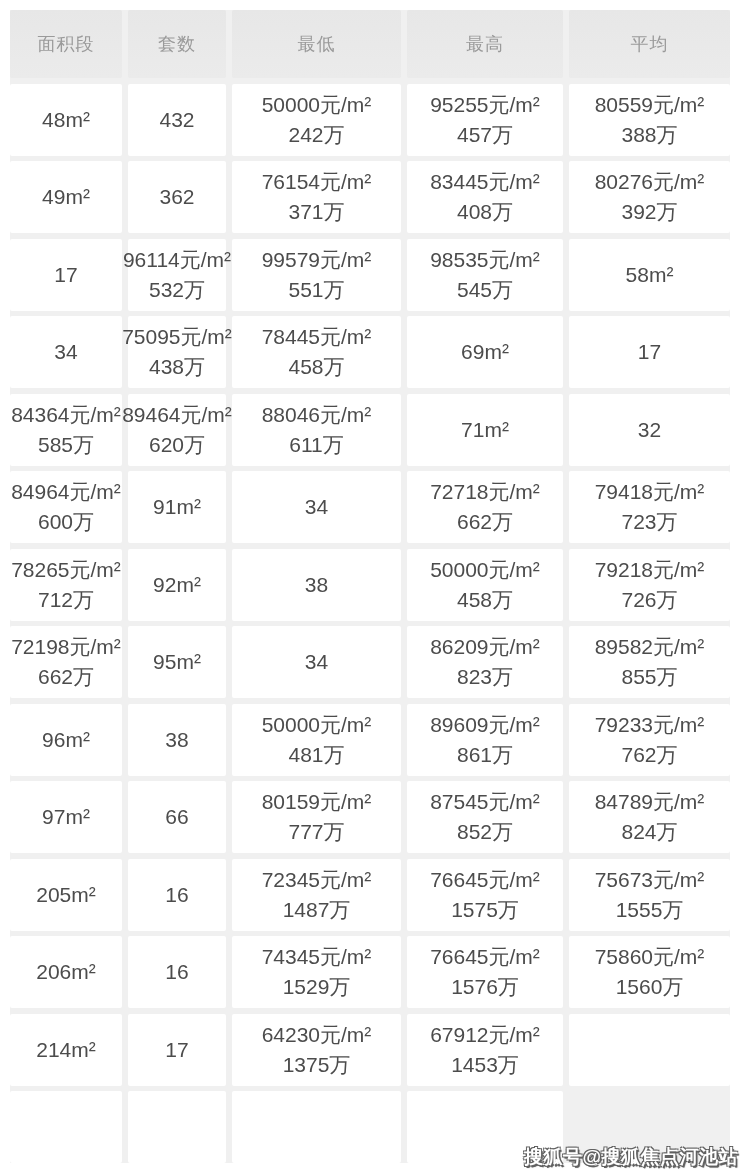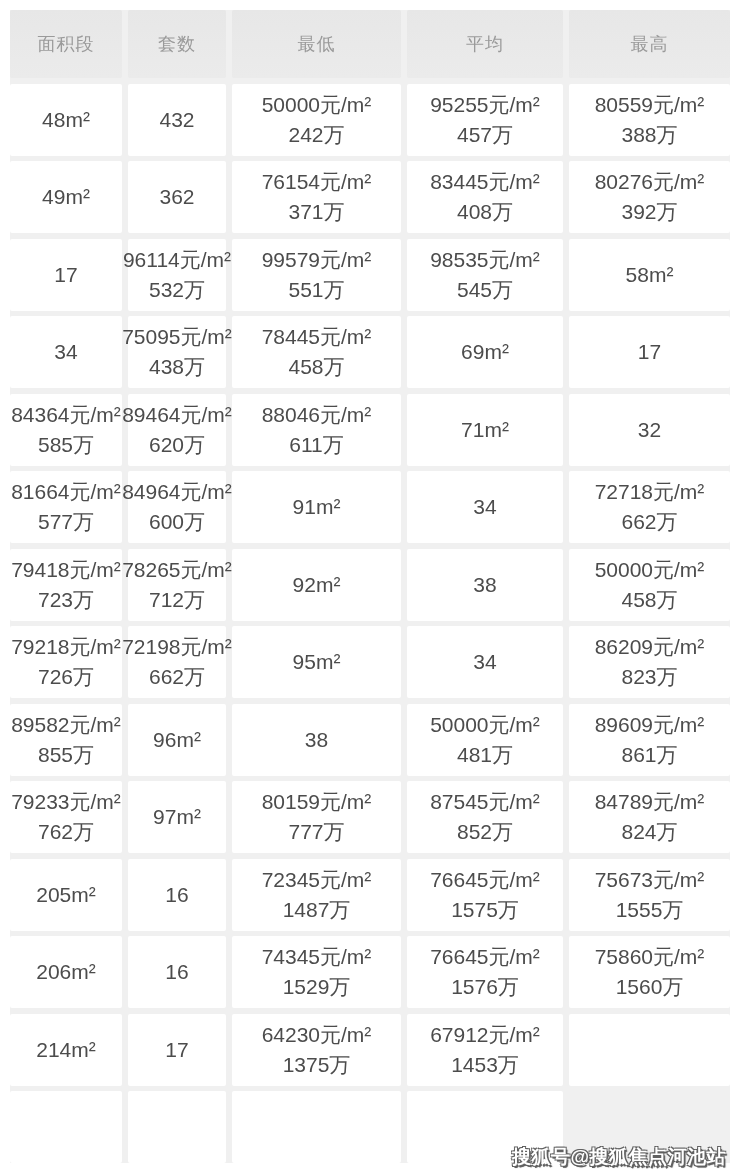--- a/index.html
+++ b/index.html
@@ -57,21 +57,21 @@
   .cell.body {
     background: var(--cell-bg);
     color: var(--body-text);
     font-size: 21px;
     line-height: 30px;
   }
   .cell.body .line { display: block; white-space: nowrap; }
   .watermark {
     position: absolute;
     top: 1144px;
-    right: 14px;
+    right: 2px;
     font-size: 19px;
     font-weight: bold;
     letter-spacing: 0.5px;
     color: var(--watermark-fill);
     text-shadow:
       1.5px 1.5px 0 var(--watermark-outline),
       -1px -1px 0 var(--watermark-outline),
       1px -1px 0 var(--watermark-outline),
       -1px 1px 0 var(--watermark-outline),
       2px 2px 1px rgba(60,60,60,0.55);
@@ -80,22 +80,22 @@
   }
 </style>
 </head>
 <body>
 
 <div class="table-wrap">
   <div class="grid" id="price-grid">
     <div class="cell head">面积段</div>
     <div class="cell head">套数</div>
     <div class="cell head">最低</div>
+    <div class="cell head">最高</div>
     <div class="cell head">平均</div>
-    <div class="cell head">最高</div>
 
   <div class="cell body">
     <span class="line">48m²</span>
   </div>
   <div class="cell body">
     <span class="line">432</span>
   </div>
   <div class="cell body">
     <span class="line">50000元/m²</span>
     <span class="line">242万</span>
@@ -178,24 +178,20 @@
     <span class="line">611万</span>
   </div>
 
   <div class="cell body">
     <span class="line">71m²</span>
   </div>
   <div class="cell body">
     <span class="line">32</span>
   </div>
   <div class="cell body">
-    <span class="line">81664元/m²</span>
-    <span class="line">577万</span>
-  </div>
-  <div class="cell body">
     <span class="line">84964元/m²</span>
     <span class="line">600万</span>
   </div>
 
   <div class="cell body">
     <span class="line">91m²</span>
   </div>
   <div class="cell body">
     <span class="line">34</span>
   </div>
@@ -260,20 +256,23 @@
     <span class="line">89609元/m²</span>
     <span class="line">861万</span>
   </div>
   <div class="cell body">
     <span class="line">79233元/m²</span>
     <span class="line">762万</span>
   </div>
 
   <div class="cell body">
     <span class="line">97m²</span>
+  </div>
+  <div class="cell body">
+    <span class="line">66</span>
   </div>
   <div class="cell body">
     <span class="line">80159元/m²</span>
     <span class="line">777万</span>
   </div>
   <div class="cell body">
     <span class="line">87545元/m²</span>
     <span class="line">852万</span>
   </div>
   <div class="cell body">

